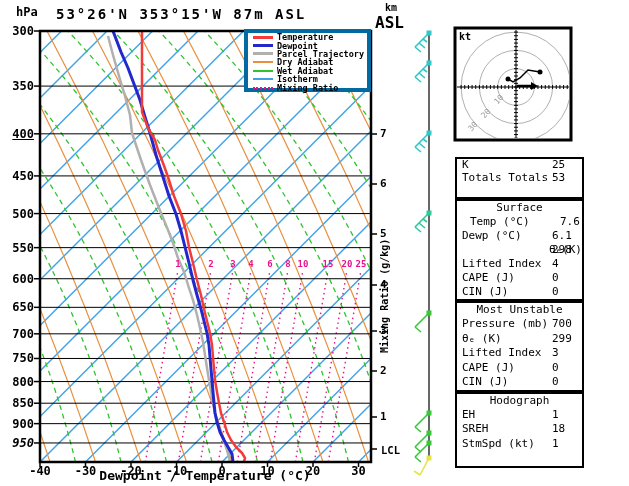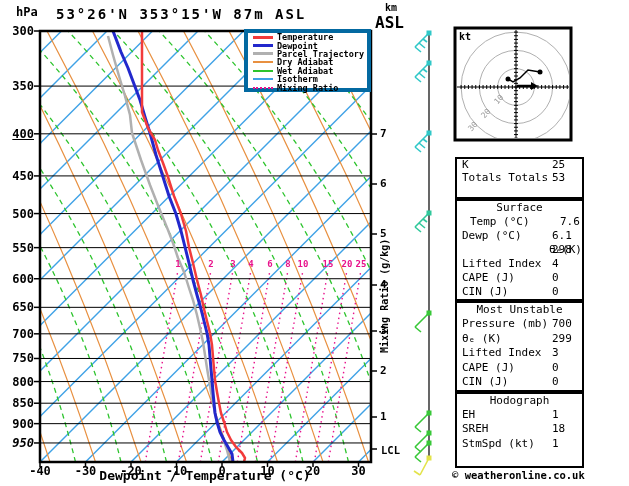--- a/index.html
+++ b/index.html
@@ -415,14 +415,13 @@
       <div class="prow" style="line-height: 14.4px;"><span>CAPE (J)</span><span class="pval">0</span></div>
       <div class="prow" style="line-height: 14.4px;"><span>CIN (J)</span><span class="pval">0</span></div>
     </div>
   <div class="panel" id="panel-hodo" style="top:392px;height:76px;">
       <div class="ptitle" style="line-height: 14.2px;">Hodograph</div>
       <div class="prow" style="line-height: 14.2px;"><span>EH</span><span class="pval">1</span></div>
       <div class="prow" style="line-height: 14.2px;"><span>SREH</span><span class="pval">18</span></div>
       <div class="prow" style="line-height: 14.2px;"><span>StmSpd (kt)</span><span class="pval">1</span></div>
     </div>
 
-  <div class="abs b" style="left:452px;top:469px;font-size:10.5px;">© weatheronline.co.uk</div>
 </div>
 
 </body></html>

